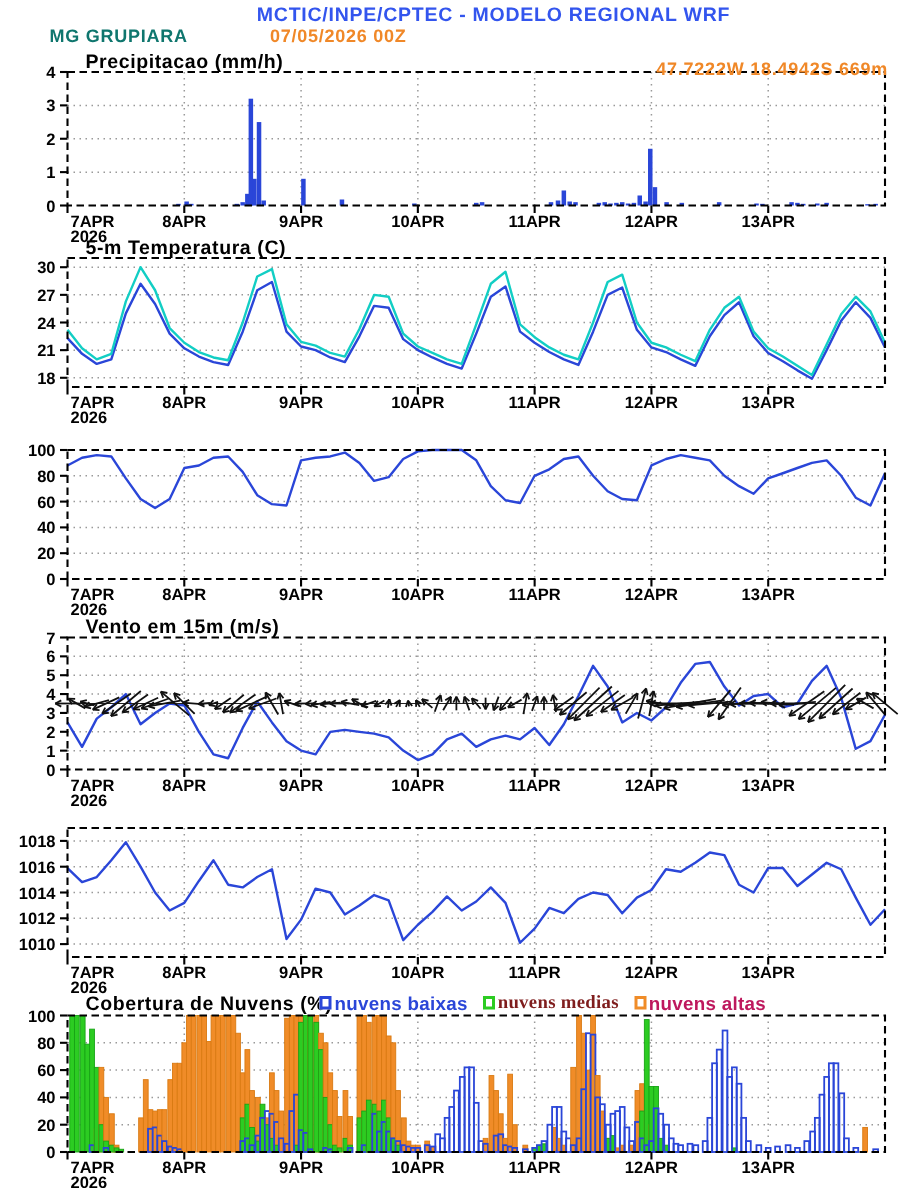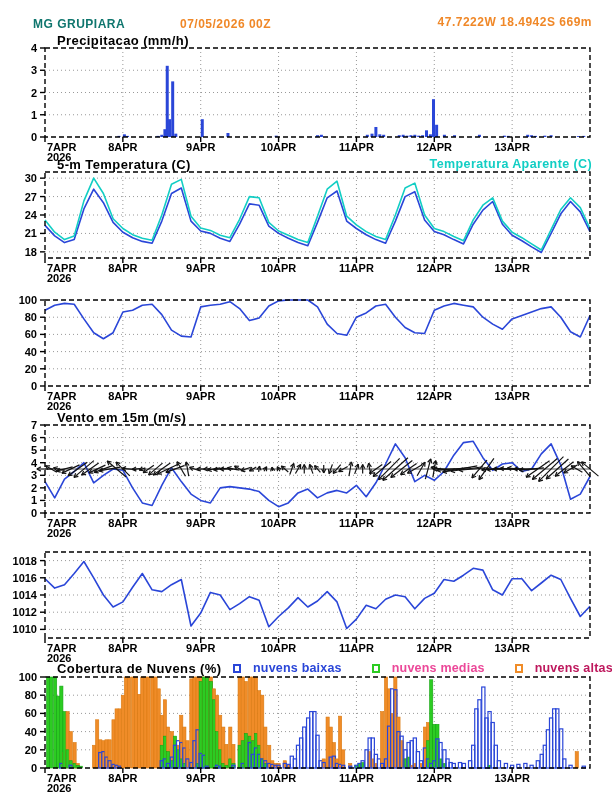--- a/index.html
+++ b/index.html
@@ -2,26 +2,26 @@
 <html><head>
 <meta charset="utf-8">
 <style>
   html,body{margin:0;padding:0;background:#fff;}
   .page{position:relative;width:612px;height:792px;background:#ffffff;overflow:hidden;
         font-family:"Liberation Sans",sans-serif;}
   .hdr1{position:absolute;top:2px;left:0;width:612px;padding-left:46px;box-sizing:border-box;
         text-align:center;font-size:13px;font-weight:bold;letter-spacing:0.5px;}
   .hdr2a{position:absolute;top:17px;left:33px;font-size:12px;font-weight:bold;letter-spacing:0.5px;}
   .hdr2b{position:absolute;top:17px;left:180px;font-size:12px;font-weight:bold;letter-spacing:0.5px;}
-  .coords{position:absolute;top:15px;left:350px;width:242px;text-align:right;font-size:12px;
+  .coords{position:absolute;top:39px;left:350px;width:242px;text-align:right;font-size:12px;
         font-weight:bold;letter-spacing:0.5px;}
   .ptitle{position:absolute;left:57px;font-size:13px;font-weight:bold;color:#000;letter-spacing:0.4px;white-space:nowrap;}
   .rlabel{position:absolute;left:300px;width:292px;text-align:right;font-size:12.5px;font-weight:bold;letter-spacing:0.4px;white-space:nowrap;}
   .legend{position:absolute;left:213px;display:flex;align-items:center;gap:10px;white-space:nowrap;}
-  .legend .item{display:flex;align-items:center;gap:12px;font-size:12.5px;font-weight:bold;letter-spacing:0.2px;padding-left:20px;}
+  .legend .item{display:flex;align-items:center;gap:2px;font-size:12.5px;font-weight:bold;letter-spacing:0.2px;}
   .sq{display:inline-block;width:8px;height:9px;border:2px solid;background:#fff;box-sizing:border-box;}
   svg text{font-family:"Liberation Sans",sans-serif;font-weight:bold;fill:#000;}
   .chart-svg{position:absolute;top:0;left:0;}
 </style>
 </head>
 <body>
 
 <div class="page">
   <svg id="canvas" class="chart-svg" width="612" height="792" viewBox="0 0 612 792">
       <line x1="122.85714285714285" y1="48" x2="122.85714285714285" y2="137" stroke="#999999" stroke-width="1" stroke-dasharray="1 3"></line>
@@ -813,37 +813,37 @@
       <line x1="278.57142857142856" y1="768" x2="278.57142857142856" y2="773" stroke="#000" stroke-width="1.4"></line>
       <text x="278.57142857142856" y="782" text-anchor="middle" font-size="11">10APR</text>
       <line x1="356.4285714285714" y1="768" x2="356.4285714285714" y2="773" stroke="#000" stroke-width="1.4"></line>
       <text x="356.4285714285714" y="782" text-anchor="middle" font-size="11">11APR</text>
       <line x1="434.2857142857143" y1="768" x2="434.2857142857143" y2="773" stroke="#000" stroke-width="1.4"></line>
       <text x="434.2857142857143" y="782" text-anchor="middle" font-size="11">12APR</text>
       <line x1="512.1428571428571" y1="768" x2="512.1428571428571" y2="773" stroke="#000" stroke-width="1.4"></line>
       <text x="512.1428571428571" y="782" text-anchor="middle" font-size="11">13APR</text>
     </svg>
 
+  <div class="hdr1" style="color: rgb(51, 85, 238);">MCTIC/INPE/CPTEC - MODELO REGIONAL WRF</div>
   <div class="hdr2a" style="color: #0f766e;">MG GRUPIARA</div>
   <div class="hdr2b" style="color: rgb(240, 136, 40);">07/05/2026 00Z</div>
   <div class="coords" style="color: rgb(240, 136, 40);">47.7222W 18.4942S 669m</div>
 
   <div class="ptitle" style="top:33px">Precipitacao (mm/h)</div>
   <div class="ptitle" style="top:157px">5-m Temperatura (C)</div>
-  <div class="rlabel" style="top: 157px; color: rgb(18, 206, 196);">Temperatura Aparente (C)</div>
   <div class="ptitle" style="top:410px">Vento em 15m (m/s)</div>
   <div class="ptitle" style="top:661px">Cobertura de Nuvens (%)</div>
 
   <div class="legend" style="top:661px">
     <span class="item">
       <span class="sq" style="border-color: rgb(42, 70, 216);"></span>
       <span style="color: rgb(42, 70, 216);">nuvens baixas</span>
     </span>
     <span class="item">
       <span class="sq" style="border-color: rgb(44, 204, 34);"></span>
-      <span style="color: #ec4899;">nuvens medias</span>
+      <span style="color: #7f1d1d; font-family: Liberation Serif, serif;">nuvens medias</span>
     </span>
     <span class="item">
       <span class="sq" style="border-color: rgb(240, 140, 40);"></span>
       <span style="color: #be185d;">nuvens altas</span>
     </span>
   </div>
 </div>
 
 </body></html>

